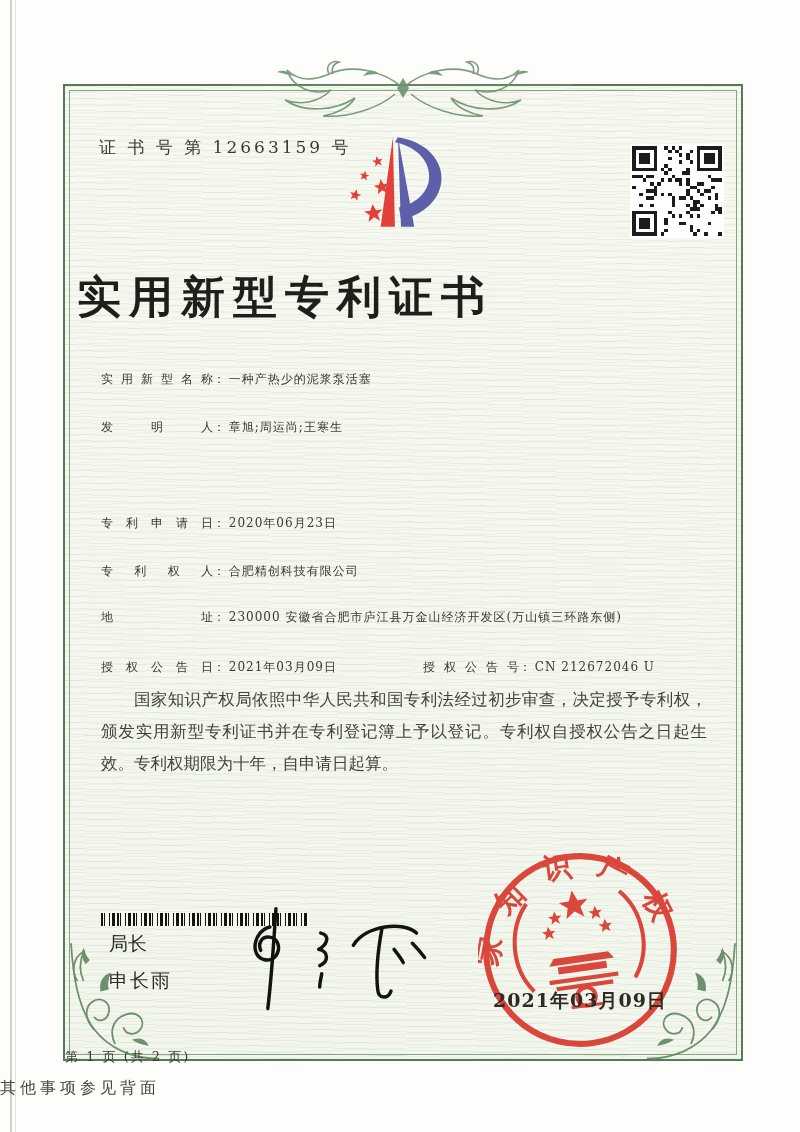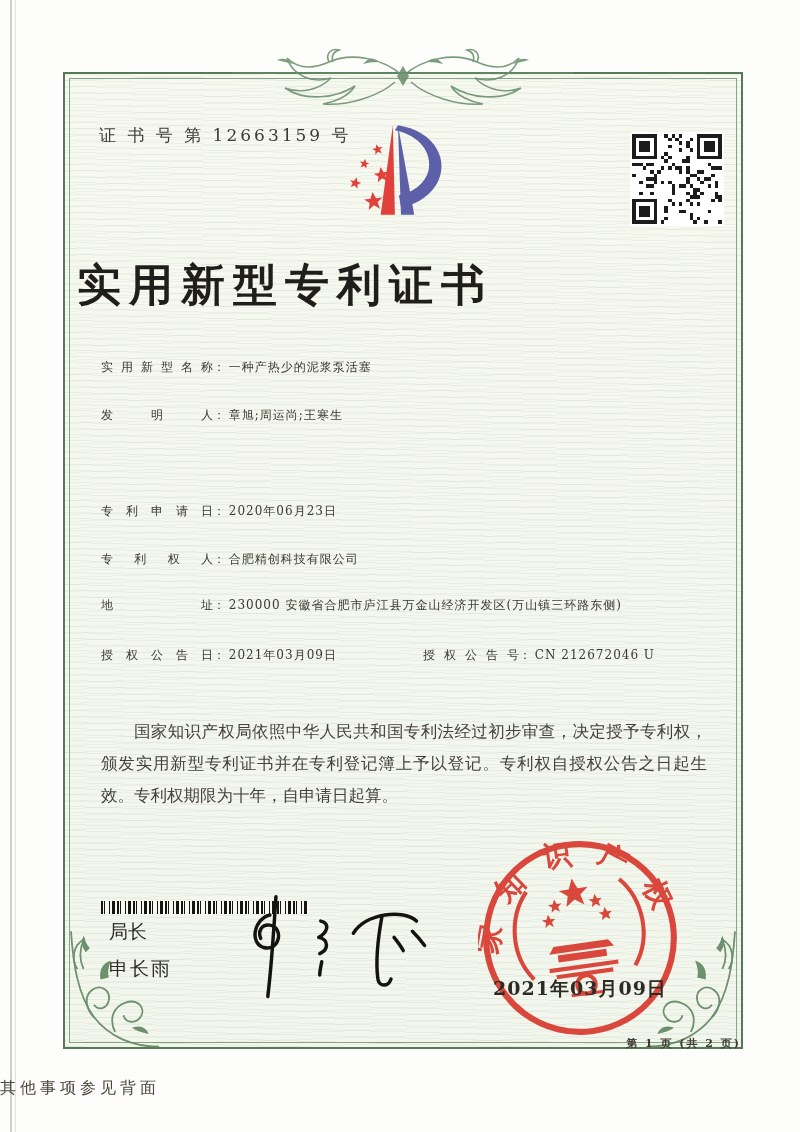--- a/index.html
+++ b/index.html
@@ -6,21 +6,21 @@
   body{
     width:800px;height:1132px;position:relative;overflow:hidden;
     background:#fdfdfb;
     font-family:"DejaVu Serif", serif;
     color:#33312c;
   }
   .scan-edge{position:absolute;left:10px;top:0;width:2px;height:1132px;background:#c9d3c5;}
   .scan-edge2{position:absolute;left:15px;top:0;width:1px;height:1132px;background:#dde4da;}
 
   .frame{
-    position:absolute;left:63px;top:72px;width:680px;height:977px;
+    position:absolute;left:63px;top:84px;width:680px;height:977px;
     border:2px solid #557a55;
     box-sizing:border-box;
     background:
       repeating-linear-gradient(1.6deg, rgba(120,158,120,0.10) 0 1px, rgba(0,0,0,0) 1px 6px),
       repeating-linear-gradient(-1.8deg, rgba(120,158,120,0.08) 0 1px, rgba(0,0,0,0) 1px 7px),
       linear-gradient(#f7f9f0,#f3f6ec);
   }
   .frame-inner{
     position:absolute;left:4px;top:4px;right:4px;bottom:4px;
     border:1px solid #86a386;pointer-events:none;
@@ -43,41 +43,41 @@
 
   .row{position:absolute;left:36px;font-size:12px;line-height:30px;color:#3a382f;}
   .flabel{display:inline-block;width:112px;text-align:justify;text-align-last:justify;vertical-align:top;}
   .colon{vertical-align:top;}
   .fvalue{display:inline-block;max-width:452px;vertical-align:top;letter-spacing:1px;}
   .pair2{position:absolute;left:322px;top:0;white-space:nowrap;}
   .pair2 .flabel{width:96px;}
 
   .body-text{
     position:absolute;left:36px;top:598px;width:606px;
-    font-size:16.5px;line-height:32px;text-align:justify;color:#45413a;margin-top:44px;
+    font-size:16.5px;line-height:32px;text-align:justify;color:#45413a;
   }
   .body-text p{margin:0;text-indent:2em;}
 
   .barcode{
     position:absolute;left:36px;top:827px;width:208px;height:13px;
     background:repeating-linear-gradient(90deg,#17150f 0 2px,#f7f9f0 2px 3px,#17150f 3px 4px,#f7f9f0 4px 8px,#17150f 8px 9px,#f7f9f0 9px 11px,#17150f 11px 14px,#f7f9f0 14px 16px);
   }
 
   .director-title{position:absolute;left:44px;top:845px;font-size:19px;color:#2b2a26;font-family:"DejaVu Sans",sans-serif;}
   .director-name{position:absolute;left:44px;top:882px;font-size:19px;color:#2b2a26;font-family:"DejaVu Sans",sans-serif;letter-spacing:2px;}
 
   .signature{position:absolute;left:158px;top:812px;width:224px;height:118px;}
 
   .seal{position:absolute;left:413px;top:762px;width:204px;height:204px;opacity:.92;}
   .seal-date{
     position:absolute;left:413px;top:902px;width:204px;text-align:center;
     font-size:19px;color:#2e2a24;letter-spacing:1px;font-weight:bold;
   }
 
-  .page-info{position:absolute;left:0;top:962px;width:100%;text-align:right;font-size:11px;letter-spacing:2px;color:#3c3a33;font-weight:bold;}
+  .page-info{position:absolute;left:0;top:962px;width:100%;text-align:left;font-size:13px;letter-spacing:2px;color:#3c3a33;}
   .back-note{position:absolute;left:0;top:1078px;width:100%;text-align:left;font-size:16px;letter-spacing:4px;color:#4a463c;}
 </style>
 </head>
 <body>
 
 <div class="scan-edge"></div>
 <div class="scan-edge2"></div>
 
 <div class="frame">
   <div class="frame-inner"></div>

